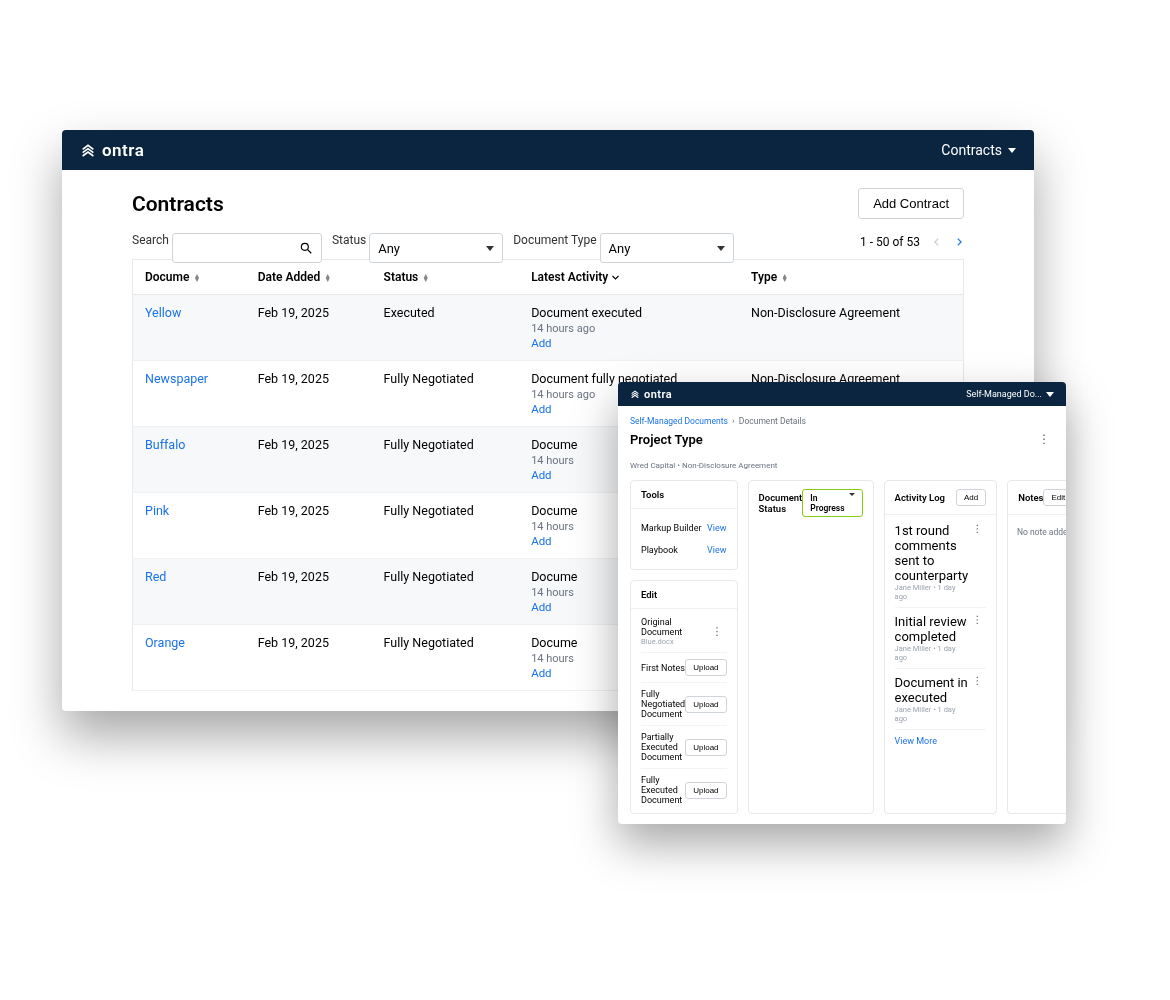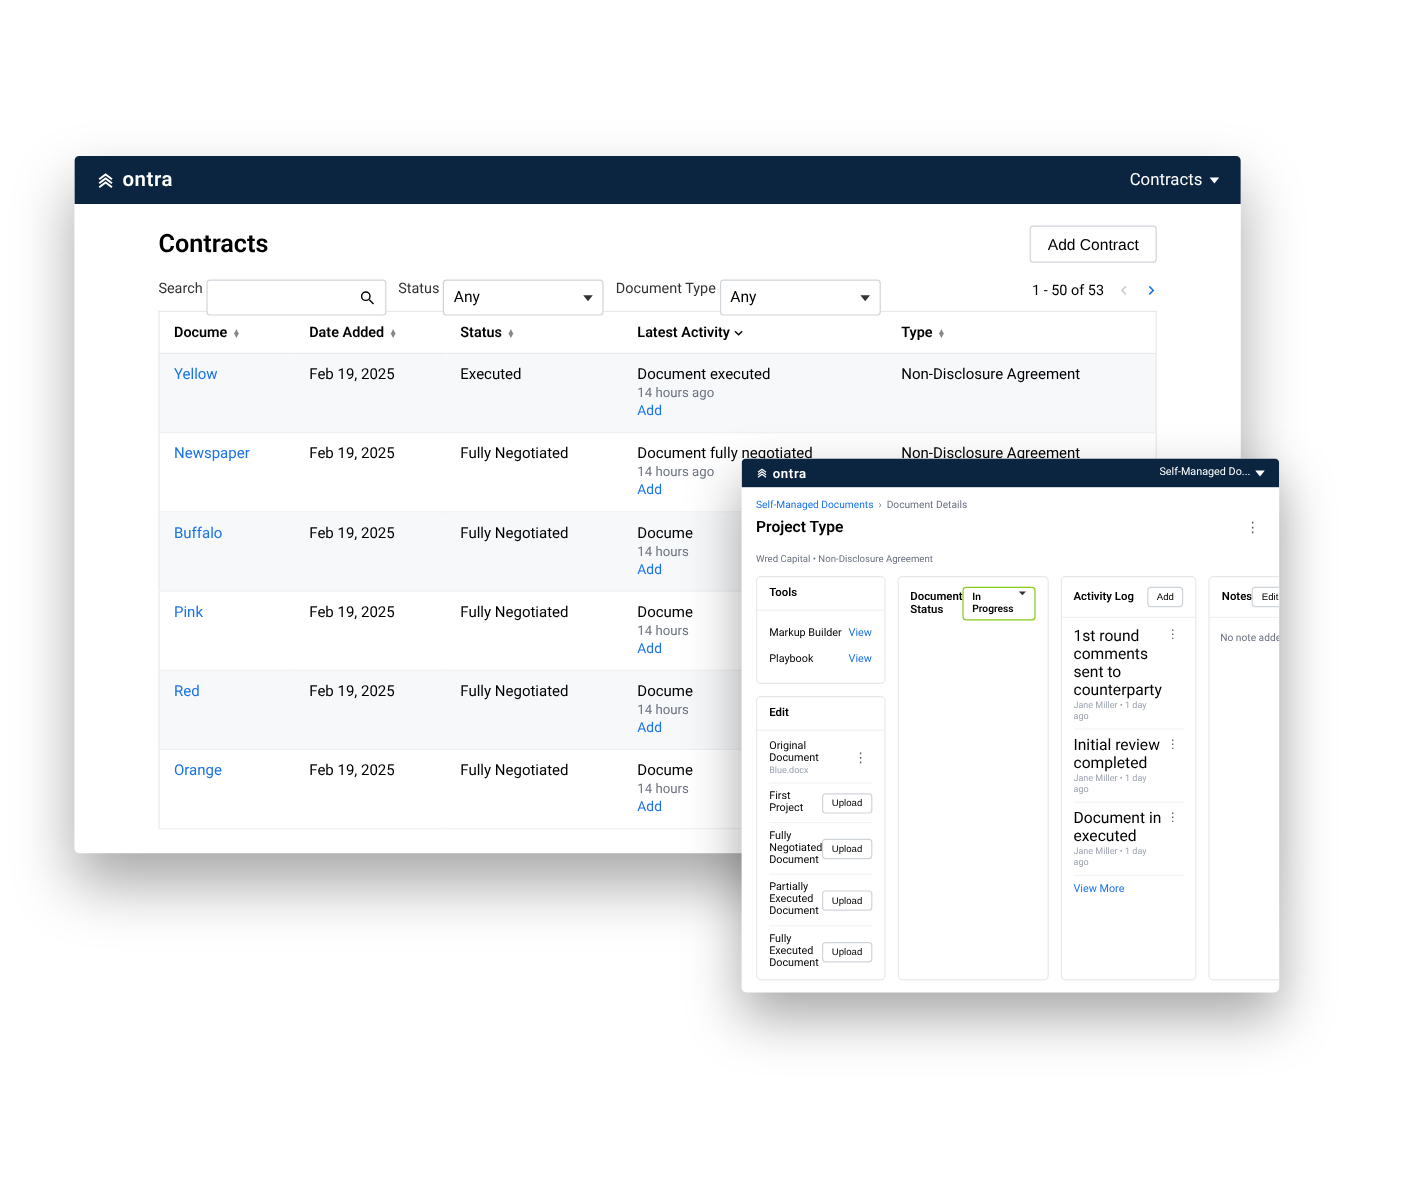--- a/index.html
+++ b/index.html
@@ -252,21 +252,21 @@
           <div class="card-body" id="files-body" style="padding-top:2px;padding-bottom:2px">
               <div class="file-row">
                 <div>
                   <div>Original Document</div>
                   <div class="file-sub">Blue.docx</div>
                 </div>
                 <span class="kebab" style="font-size:11px">⋮</span>
               </div>
               <div class="file-row">
                 <div>
-                  <div>First Project</div>
+                  <div>First Notes</div>
                 </div>
                 <button class="upload-btn">Upload</button>
               </div>
               <div class="file-row">
                 <div>
                   <div>Fully Negotiated Document</div>
                 </div>
                 <button class="upload-btn">Upload</button>
               </div>
               <div class="file-row">

